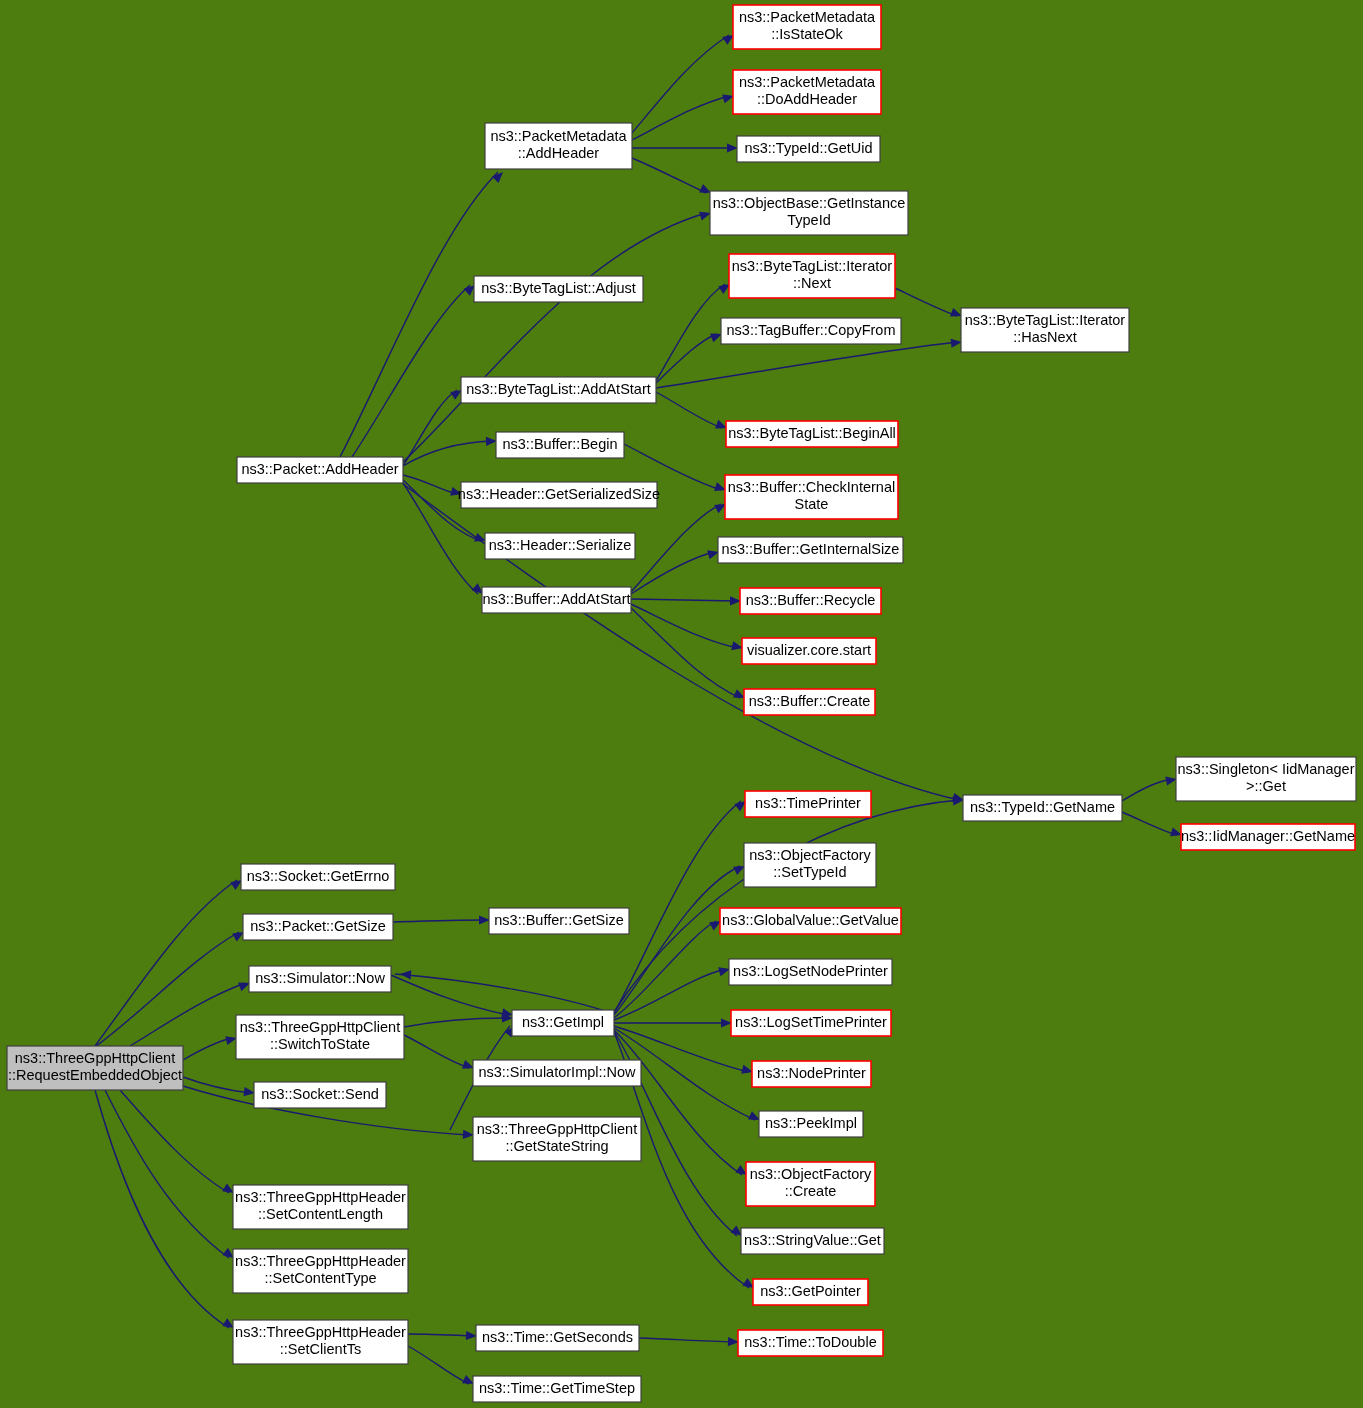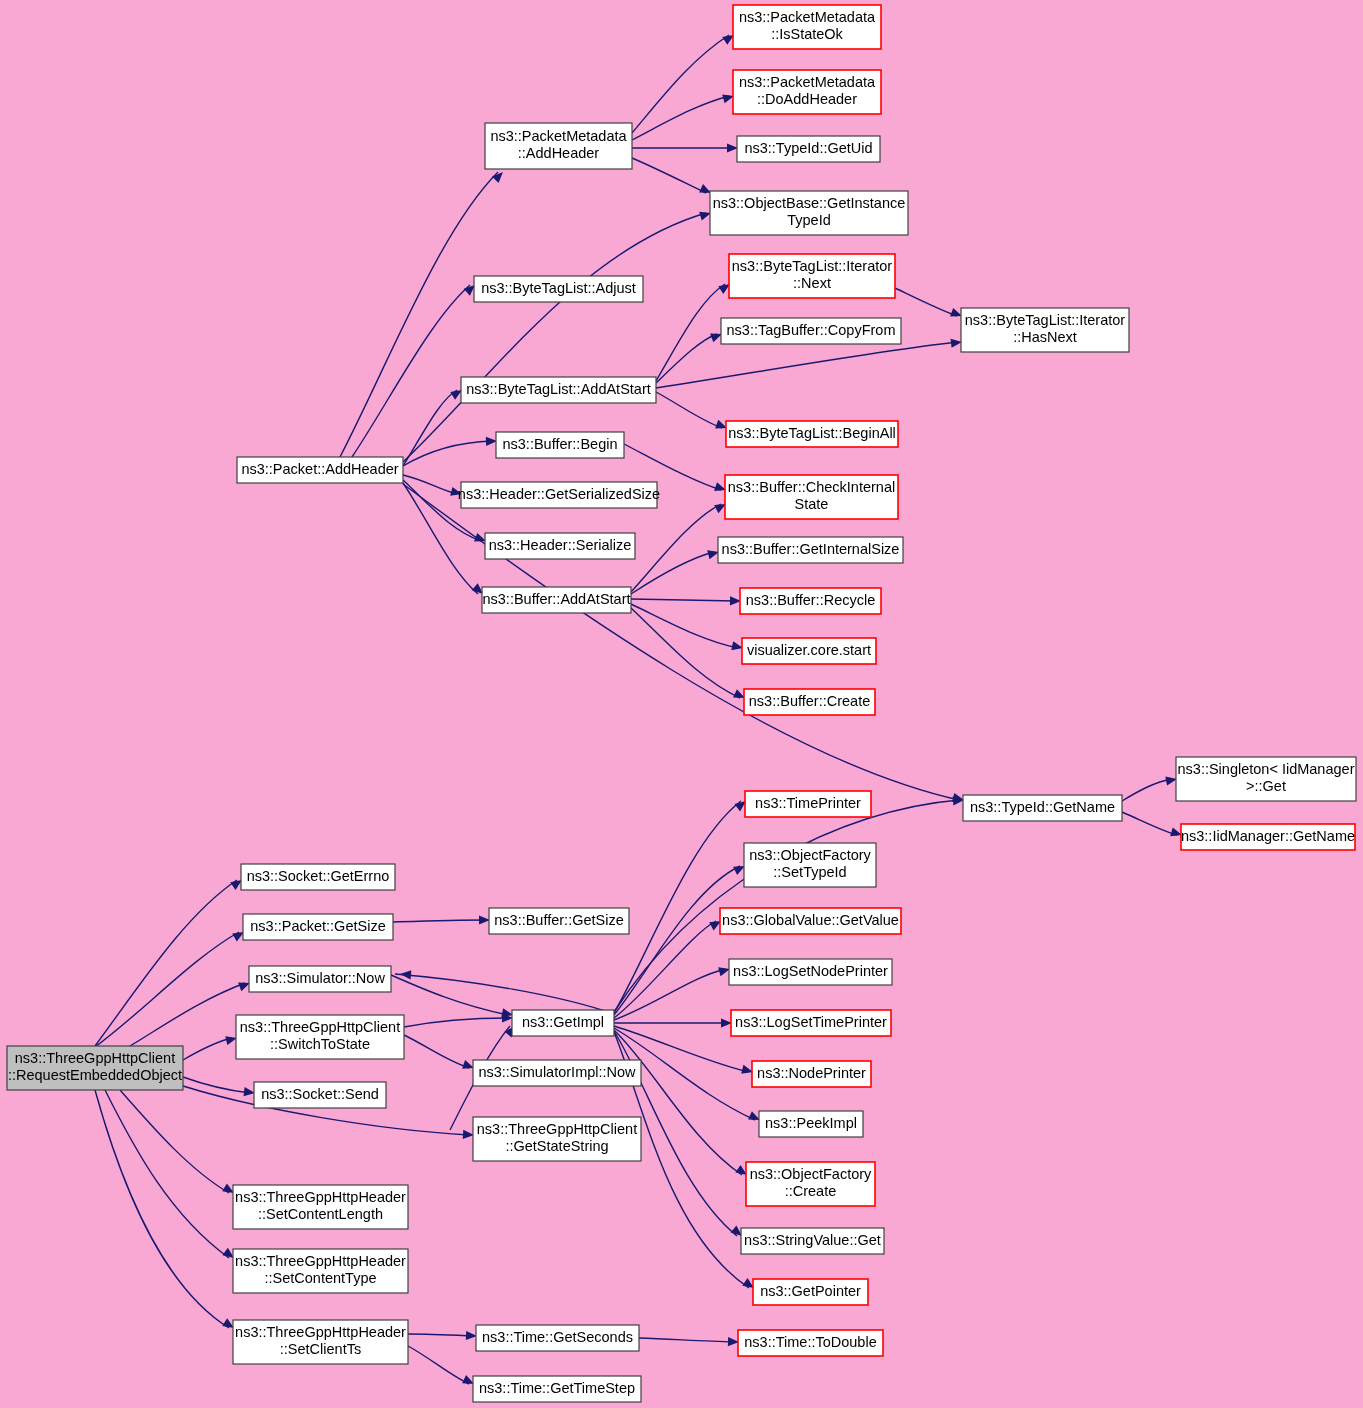--- a/index.html
+++ b/index.html
@@ -1,17 +1,17 @@
 <!DOCTYPE html>
 <html><head>
 <meta charset="utf-8">
 <style>
   html,body{margin:0;padding:0;background:#ffffff;}
   body{font-family:"Liberation Sans",sans-serif;}
-  #graph-root{position:relative;width:1363px;height:1408px;background:#f9a8d4;overflow:hidden;}
+  #graph-root{position:relative;width:1363px;height:1408px;background:#4d7c0f;overflow:hidden;}
   svg{display:block;}
   .node-box{stroke-width:1.2px;}
   .node-box.normal{fill:#ffffff;stroke:#404040;}
   .node-box.red{fill:#ffffff;stroke:#ff0000;stroke-width:1.6px;}
   .node-box.current{fill:#bfbfbf;stroke:#404040;}
   .node-label{font-family:"Liberation Sans",sans-serif;font-size:14.5px;fill:#000000;text-anchor:middle;dominant-baseline:middle;}
   .edge{fill:none;stroke:#191970;stroke-width:1.4px;}
   .arrow-head{fill:#191970;stroke:none;}
 </style>
 </head>

